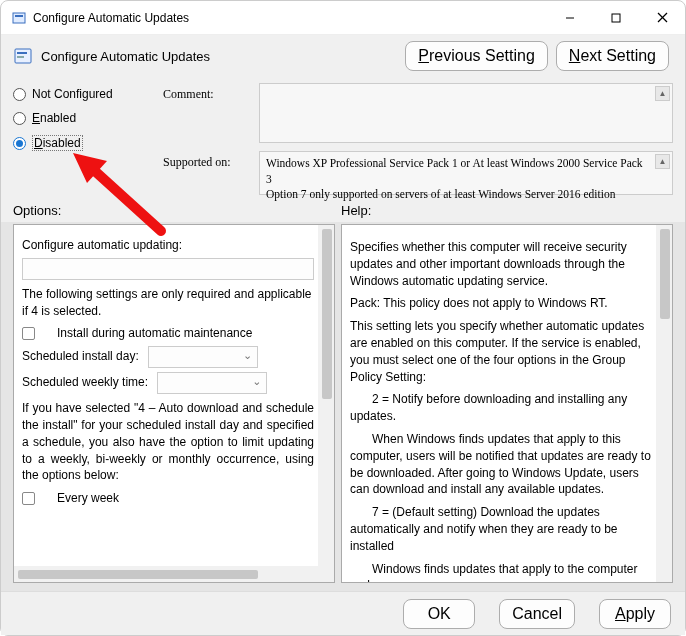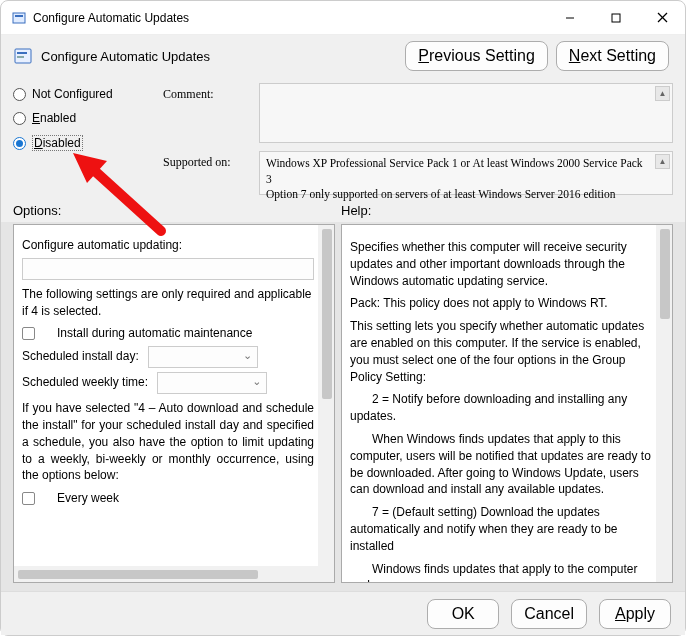--- a/index.html
+++ b/index.html
@@ -180,21 +180,21 @@
     position:absolute; left:0; right:16px; bottom:0;
     height:16px; background:#f1f1f1;
   }
   .hthumb {
     position:absolute; bottom:3px; height:9px;
     background:#c7c7c7; border-radius:2px;
   }
   .footer {
     height:44px;
     display:flex; align-items:center; justify-content:flex-end;
-    gap:12px;
+    gap:24px;
     padding:0 14px;
     background:#f0f0f0;
     border-top:1px solid #ddd;
   }
   .footer .btn { min-width:72px; text-align:center; }
   
   .arrow-wrap {
     position:absolute; left:70px; top:152px;
     pointer-events:none;
   }

